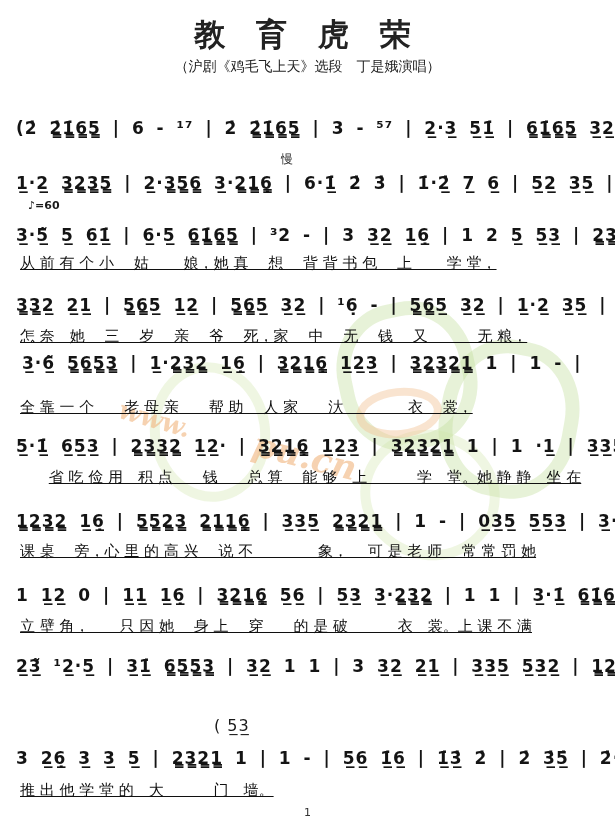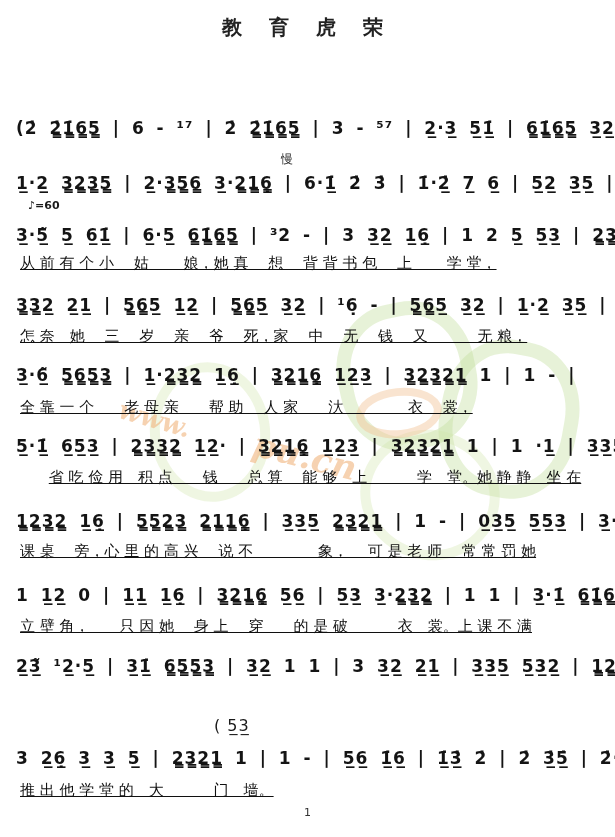--- a/index.html
+++ b/index.html
@@ -1,19 +1,19 @@
 <!DOCTYPE html>
 <html><head>
 <meta charset="utf-8">
 <style>
   html,body{margin:0;padding:0;background:#e8e8e8;}
   .page{position:relative;width:615px;height:837px;background:#ffffff;overflow:hidden;
         font-family:"DejaVu Sans",sans-serif;color:#1a1a1a;}
   .title{position:absolute;top:14px;left:0;width:100%;text-align:center;
-         font-family:"DejaVu Serif","Liberation Serif",serif;font-size:20px;font-weight:600;
+         font-family:"DejaVu Serif","Liberation Serif",serif;font-size:31px;font-weight:600;
          letter-spacing:10px;color:#222;}
   .subtitle{position:absolute;top:58px;left:0;width:100%;text-align:center;
             font-family:"DejaVu Serif","Liberation Serif",serif;font-size:14px;color:#222;}
   .keysig{position:absolute;top:80px;left:32px;font-size:15px;font-weight:bold;white-space:pre;}
   .meter{display:inline-flex;flex-direction:column;align-items:center;vertical-align:middle;
          margin-left:6px;line-height:1;}
   .meter .num{font-size:12px;font-weight:bold;padding:0 2px;}
   .meter .num.top{border-bottom:1.5px solid #1a1a1a;}
   .tempo{position:absolute;top:199px;left:28px;font-size:11px;font-weight:bold;}
   .slow{position:absolute;top:151px;left:281px;font-size:12px;
@@ -40,35 +40,36 @@
 
   <div class="wm wm-blob" style="left:338px;top:302px;width:110px;height:120px;transform:rotate(-12deg);"></div>
   <div class="wm wm-blob" style="left:440px;top:340px;width:110px;height:130px;transform:rotate(10deg);"></div>
   <div class="wm wm-blob2" style="left:150px;top:362px;width:100px;height:120px;transform:rotate(-8deg);"></div>
   <div class="wm wm-blob2" style="left:360px;top:430px;width:120px;height:110px;transform:rotate(14deg);"></div>
   <div class="wm wm-orange" style="left:356px;top:388px;width:70px;height:34px;transform:rotate(-6deg);"></div>
   <div class="wm wm-text" style="left:118px;top:404px;font-size:26px;transform:rotate(16deg);">www.</div>
   <div class="wm wm-text" style="left:252px;top:436px;font-size:34px;transform:rotate(14deg);">pu.cn</div>
 
   <div class="title">教 育 虎 荣</div>
+  <div class="subtitle">（沪剧《鸡毛飞上天》选段　丁是娥演唱）</div>
 
 
   <div class="tempo">♪=60</div>
   <div class="slow">慢</div>
 
   <div class="notes" style="top:118px;">(2̇ 2̳̇1̳̇6̳5̳ | 6 - ¹⁷ | 2̇ 2̳̇1̳̇6̳5̳ | 3 - ⁵⁷ | 2̲·3̲ 5̲1̲̇ | 6̳1̳̇6̳5̳ 3̲2̲ |</div>
   <div class="notes" style="top:173px;">1̲·2̲ 3̳2̳3̳5̳ | 2̲·3̳5̳6̳ 3̲·2̳1̳6̣̳ | 6·1̲̇ 2̇ 3̇ | 1̇·2̲̇ 7̲ 6̲ | 5̲2̲ 3̲5̲ | 0 6̂) |</div>
 
   <div class="notes" style="top:225px;">3̲·5̲̃ 5̲ 6̲1̲̇ | 6̲·5̲ 6̳1̳̇6̳5̳ | ³2 - | 3 3̲2̲ 1̲6̣̲ | 1 2 5̲ 5̲3̲ | 2̳3̳ 2 1 | 1 - |</div>
   <div class="lyrics" style="top:254px;">从 前 有 个 小　 姑　　 娘，她 真　 想　 背 背 书 包　 上　　 学 堂，</div>
 
   <div class="notes" style="top:295px;">3̳3̳2̲ 2̲1̲ | 5̳6̳5̲ 1̲2̲ | 5̳6̳5̲ 3̲2̲ | ¹6̣ - | 5̳6̳5̲ 3̲2̲ | 1̲·2̲ 3̲5̲ | 3̳2̳3̲ 2 | 1 1 |</div>
   <div class="lyrics" style="top:327px;">怎 奈　她　 三　 岁　 亲　 爷　 死，家　 中　 无　 钱　 又　　　 无 粮，</div>
 
-  <div class="notes" style="top:365px;">3̲·6̲̃ 5̳6̳5̳3̳ | 1̲·2̳3̳2̳ 1̲6̣̲ | 3̳2̳1̳6̣̳ 1̲2̲3̲ | 3̳2̳3̳2̳1̳ 1 | 1 - |</div>
+  <div class="notes" style="top:353px;margin-left:6px;">3̲·6̲̃ 5̳6̳5̳3̳ | 1̲·2̳3̳2̳ 1̲6̣̲ | 3̳2̳1̳6̣̳ 1̲2̲3̲ | 3̳2̳3̳2̳1̳ 1 | 1 - |</div>
   <div class="lyrics" style="top:398px;">全 靠 一 个　　老 母 亲　　帮 助　 人 家　　汏　　　　 衣　 裳，</div>
 
   <div class="notes" style="top:436px;">5̲·1̲̇ 6̲5̲3̲ | 2̳3̳3̳2̳ 1̲2̲· | 3̳2̳1̳6̣̳ 1̲2̲3̲ | 3̳2̳3̳2̳1̳ 1 | 1 ·1̲ | 3̲3̲5̲ 5̲3̲2̲ |</div>
   <div class="lyrics" style="top:468px;text-align:center;">省 吃 俭 用　积 点　　钱　　总 算　 能 够　上　　　 学　堂。她 静 静　坐 在</div>
 
   <div class="notes" style="top:511px;">1̳2̳3̳2̳ 1̲6̣̲ | 5̳5̳2̳3̳ 2̳1̳1̳6̣̳ | 3̲3̲5̲ 2̳3̳2̳1̳ | 1 - | 0̲3̲5̲ 5̲5̲3̲ | 3̲·1̲̇ 3̲3̲5̲ |</div>
   <div class="lyrics" style="top:542px;">课 桌　 旁，心 里 的 高 兴　 说 不　　　　 象，　 可 是 老 师　 常 常 罚 她</div>
 
   <div class="notes" style="top:585px;">1 1̲2̲ 0 | 1̲1̲ 1̲6̣̲ | 3̳2̳1̳6̣̳ 5̲6̲ | 5̲3̲ 3̲·2̳3̳2̳ | 1 1 | 3̲·1̲̇ 6̳1̳̇6̳5̳ |</div>
   <div class="lyrics" style="top:617px;">立 壁 角，　　只 因 她　 身 上　 穿　　的 是 破　　　 衣　裳。上 课 不 满</div>

